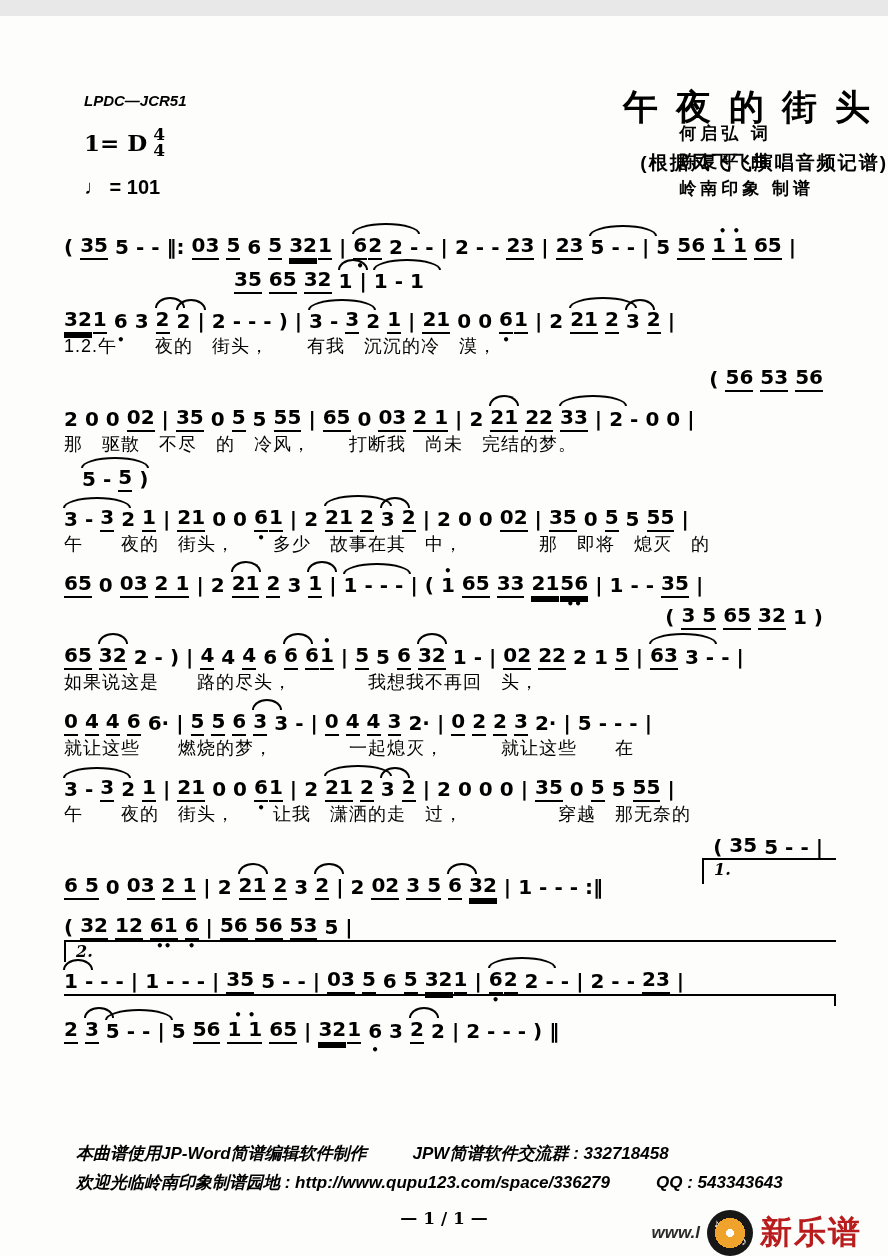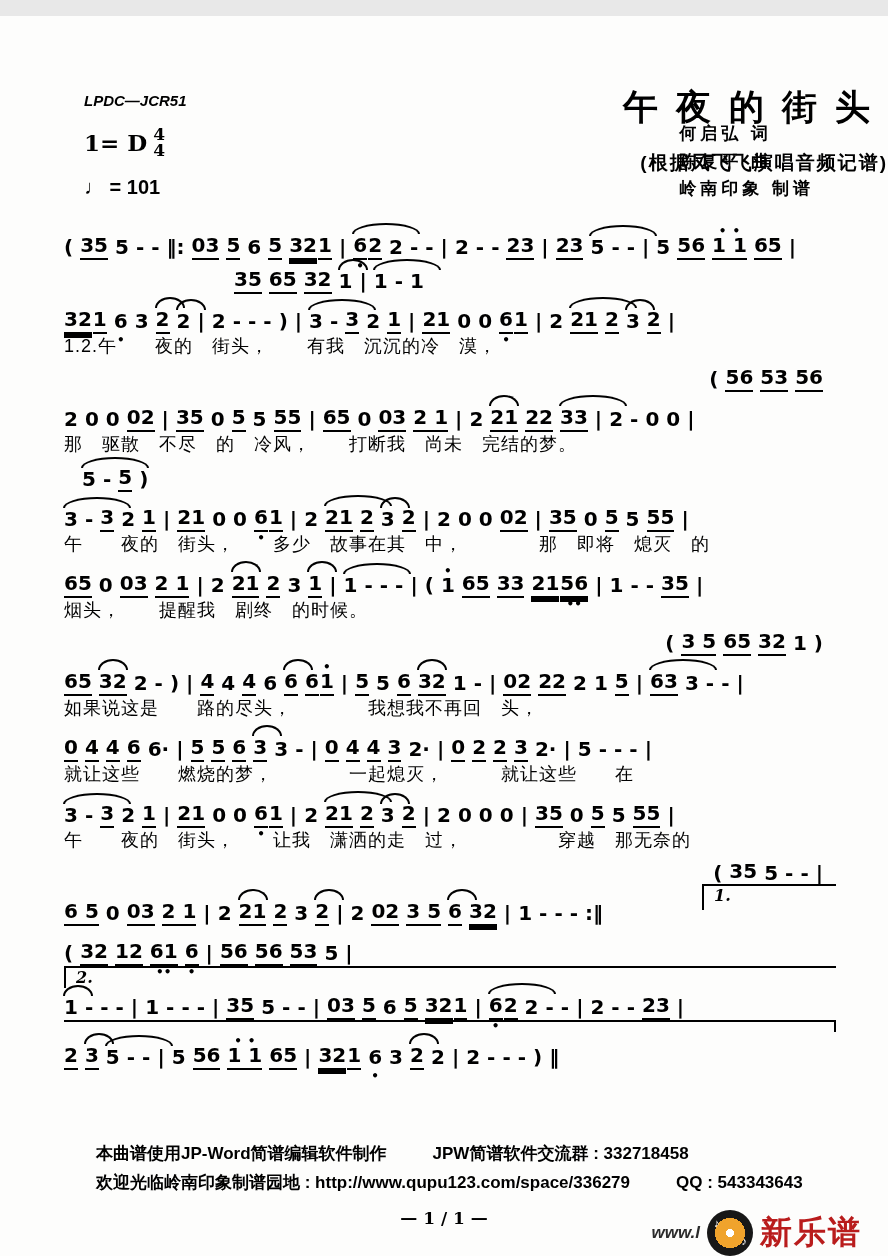--- a/index.html
+++ b/index.html
@@ -36,21 +36,21 @@
   .arc.as{width:26px;}
   .arc.aw{width:64px;z-index:1;}
   
   .vbr{position:absolute;right:0;top:-2px;width:132px;height:24px;border-top:2px solid #000;border-left:2px solid #000;}
   .vlabel{font-style:italic;font-weight:bold;font-size:16px;margin-left:10px;
           font-family:"DejaVu Serif","Liberation Serif",serif;}
   .vline{width:100%;box-sizing:border-box;}
   .vl-left{border-top:2px solid #000;border-left:2px solid #000;height:22px;margin-bottom:-8px;}
   .vl-close{border-top:2px solid #000;border-right:2px solid #000;height:12px;margin-bottom:-2px;}
   
-  .f1,.f2{position:absolute;left:96px;font-size:17px;font-weight:bold;white-space:nowrap;}
+  .f1,.f2{position:absolute;left:76px;font-style:italic;font-size:17px;font-weight:bold;white-space:nowrap;}
   .f1{top:1126px;}
   .f2{top:1155px;}
   .fgap{display:inline-block;width:46px;}
   .pageno{position:absolute;left:0;right:0;top:1192px;text-align:center;font-size:17px;font-weight:bold;
           font-family:"DejaVu Serif","Liberation Serif",serif;}
   .watermark{position:absolute;right:26px;top:1194px;display:flex;align-items:center;gap:7px;}
   .wm-url{font-style:italic;font-weight:bold;font-size:17px;color:#2b2b2b;}
   .disc{position:relative;width:46px;height:46px;border-radius:50%;
         background:radial-gradient(circle at 50% 50%, #fff 0 4px, #f0a32c 4px 15px, #171717 15px 100%);}
   .disc .n1,.disc .n2{position:absolute;color:#fff;font-size:11px;line-height:1;}
@@ -287,23 +287,20 @@
           <span class="tok"><span class="nt u2">56</span><span class="odot bot">••</span></span>
           <span class="tok"><span class="nt">|</span></span>
           <span class="tok"><span class="nt">1</span></span>
           <span class="tok"><span class="nt">-</span></span>
           <span class="tok"><span class="nt">-</span></span>
           <span class="tok"><span class="nt u1">35</span></span>
           <span class="tok"><span class="nt">|</span></span>
         </div>
       </div>
       <div class="rowwrap">
-        <div class="lyr">烟头，　　提醒我　剧终　的时候。</div>
-      </div>
-      <div class="rowwrap">
         <div class="mrow inset">
           <span class="tok"><span class="nt">(</span></span>
           <span class="tok"><span class="nt u1">3 5</span></span>
           <span class="tok"><span class="nt u1">65</span></span>
           <span class="tok"><span class="nt u1">32</span></span>
           <span class="tok"><span class="nt">1</span></span>
           <span class="tok"><span class="nt">)</span></span>
         </div>
       </div>
       <div class="rowwrap">

